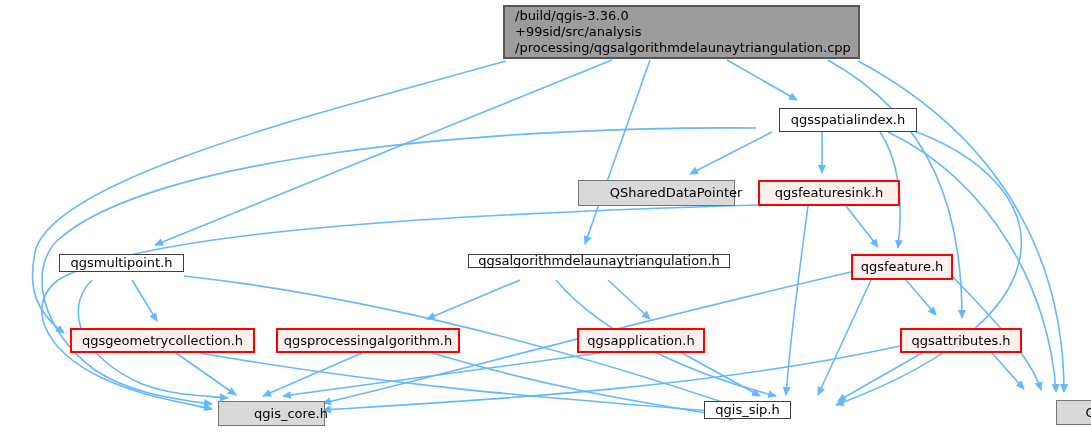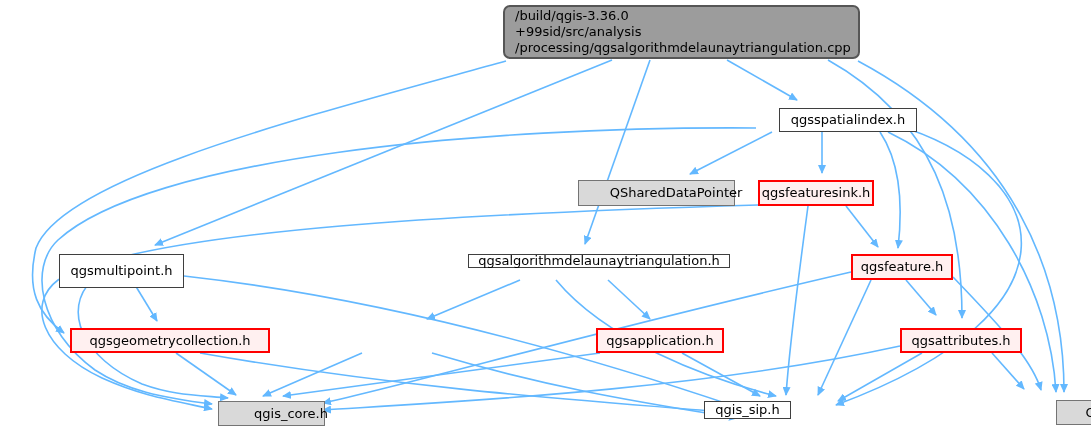--- a/index.html
+++ b/index.html
@@ -57,40 +57,41 @@
         <path d="M362,353 L263,396" marker-end="url(#arrow)"></path>
         <path d="M432,353 C556,390 652,404 737,418" marker-end="url(#arrow)"></path>
         <path d="M600,353 L283,396" marker-end="url(#arrow)"></path>
         <path d="M682,353 L760,396" marker-end="url(#arrow)"></path>
         <path d="M900,346 C700,390 450,402 323,410" marker-end="url(#arrow)"></path>
         <path d="M922,353 L838,401" marker-end="url(#arrow)"></path>
         <path d="M992,353 L1024,389" marker-end="url(#arrow)"></path>
       </g>
   </svg>
 
-  <div class="node current" style="left:503px;top:5px;width:357px;height:54px;border-radius:7px;">/build/qgis-3.36.0
+  <div class="node current" style="left:503px;top:5px;width:357px;height:54px;">/build/qgis-3.36.0
 +99sid/src/analysis
 /processing/qgsalgorithmdelaunaytriangulation.cpp</div>
 
   <div class="node header" style="left:755px;top:108px;width:138px;height:24px;margin-left:24px;">qgsspatialindex.h</div>
 
   <div class="node external" style="left:578px;top:180px;width:157px;height:26px;">QSharedDataPointer</div>
 
-  <div class="node truncated" style="left:758px;top:180px;width:116px;height:26px;">qgsfeaturesink.h</div>
+  <div class="node truncated" style="left:758px;top:180px;width:142px;height:26px;">qgsfeaturesink.h</div>
 
-  <div class="node header" style="left:59px;top:254px;width:125px;height:34px;">qgsmultipoint.h</div>
+  <div class="node header" style="left:59px;top:254px;width:125px;height:18px;">qgsmultipoint.h</div>
 
   <div class="node header" style="left:468px;top:254px;width:262px;height:14px;">qgsalgorithmdelaunaytriangulation.h</div>
 
   <div class="node truncated" style="left:851px;top:254px;width:102px;height:26px;">qgsfeature.h</div>
 
-  <div class="node truncated" style="left:70px;top:328px;width:200px;height:25px;">qgsgeometrycollection.h</div>
+  <div class="node truncated" style="left:70px;top:328px;width:185px;height:25px;">qgsgeometrycollection.h</div>
 
+  <div class="node truncated" style="left:276px;top:328px;width:184px;height:25px;">qgsprocessingalgorithm.h</div>
 
-  <div class="node truncated" style="left:596px;top:328px;width:128px;height:25px;">qgsapplication.h</div>
+  <div class="node truncated" style="left:577px;top:328px;width:128px;height:25px;">qgsapplication.h</div>
 
   <div class="node truncated" style="left:900px;top:328px;width:122px;height:25px;text-align:right;">qgsattributes.h</div>
 
   <div class="node external" style="left:218px;top:401px;width:107px;height:25px;">qgis_core.h</div>
 
   <div class="node header" style="left:704px;top:401px;width:87px;height:18px;">qgis_sip.h</div>
 
   <div class="node external" style="left:1028px;top:400px;width:46px;height:25px;margin-left:28px;">QList</div>
 </div>
 

